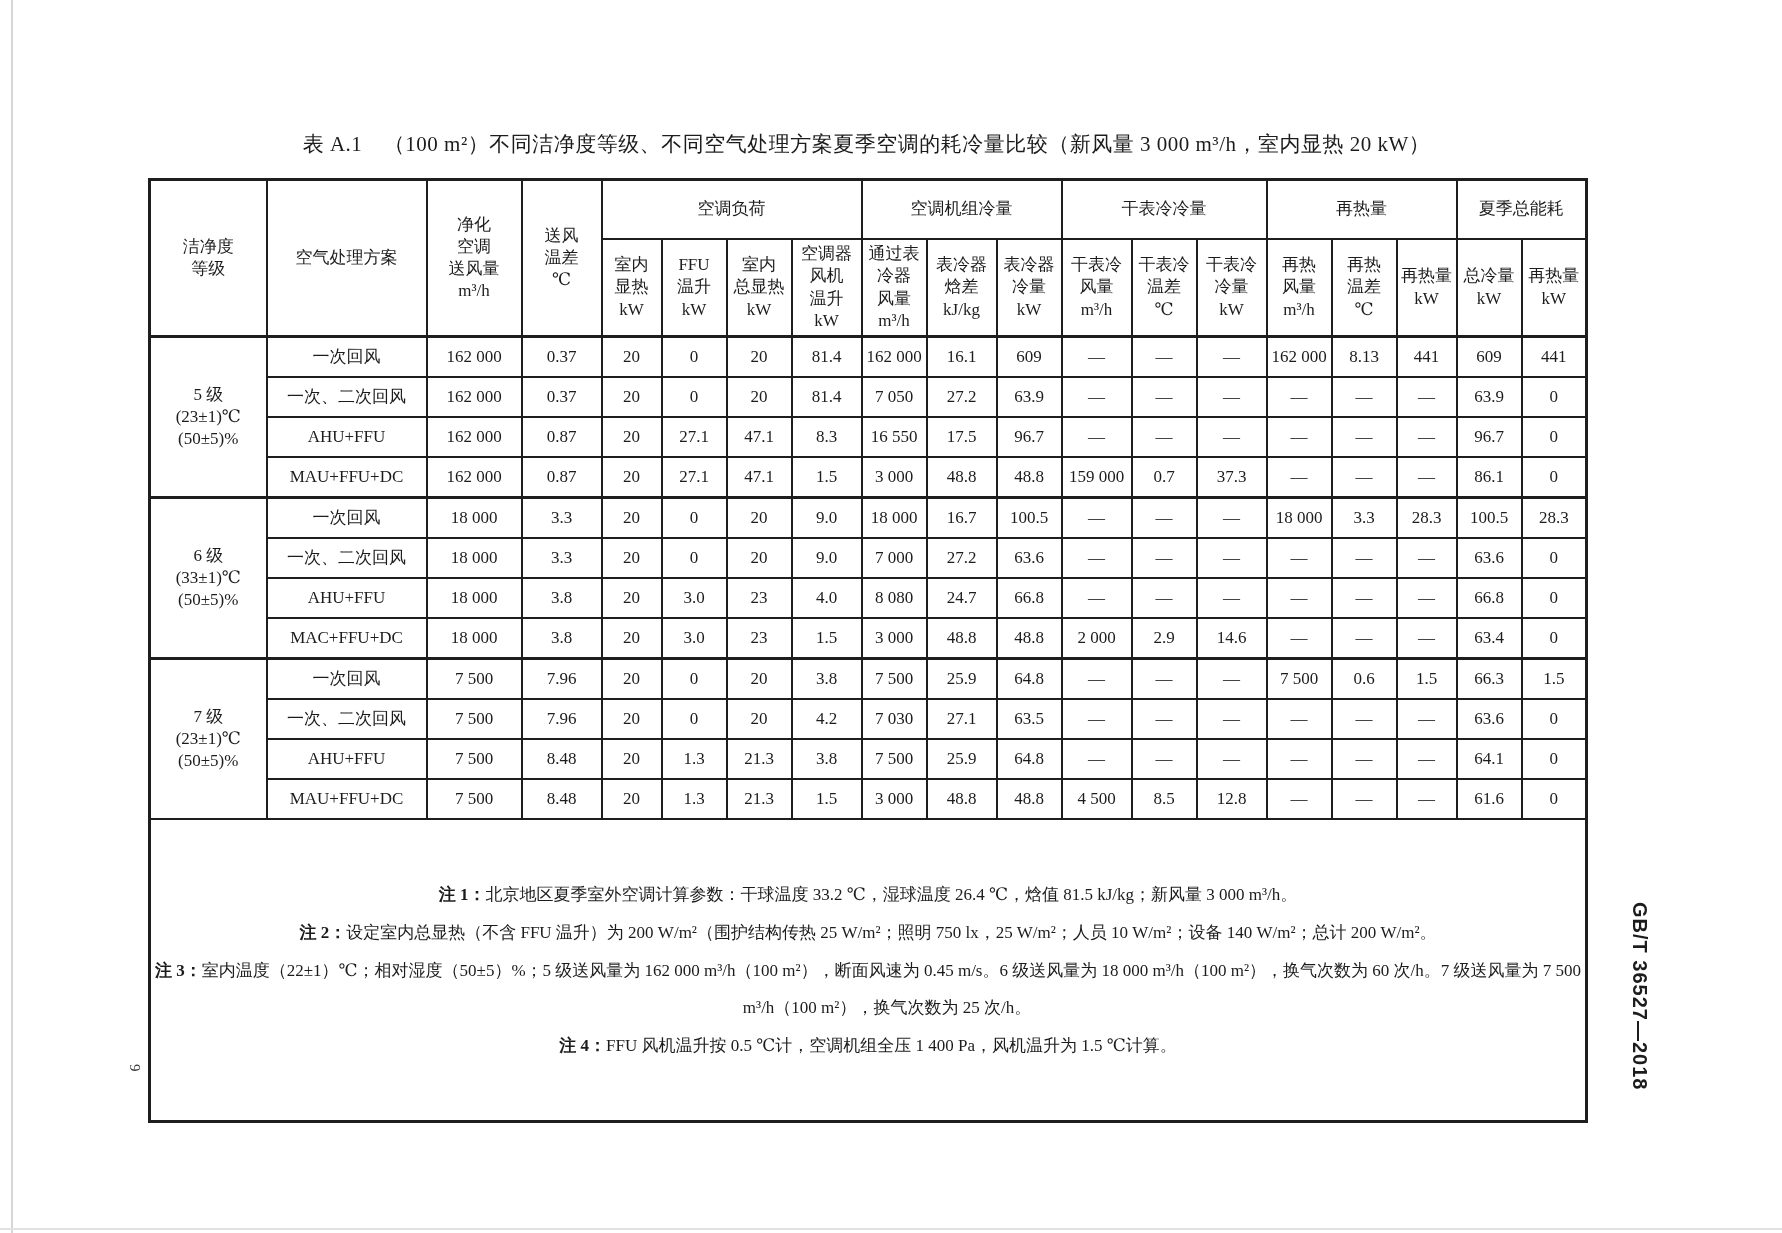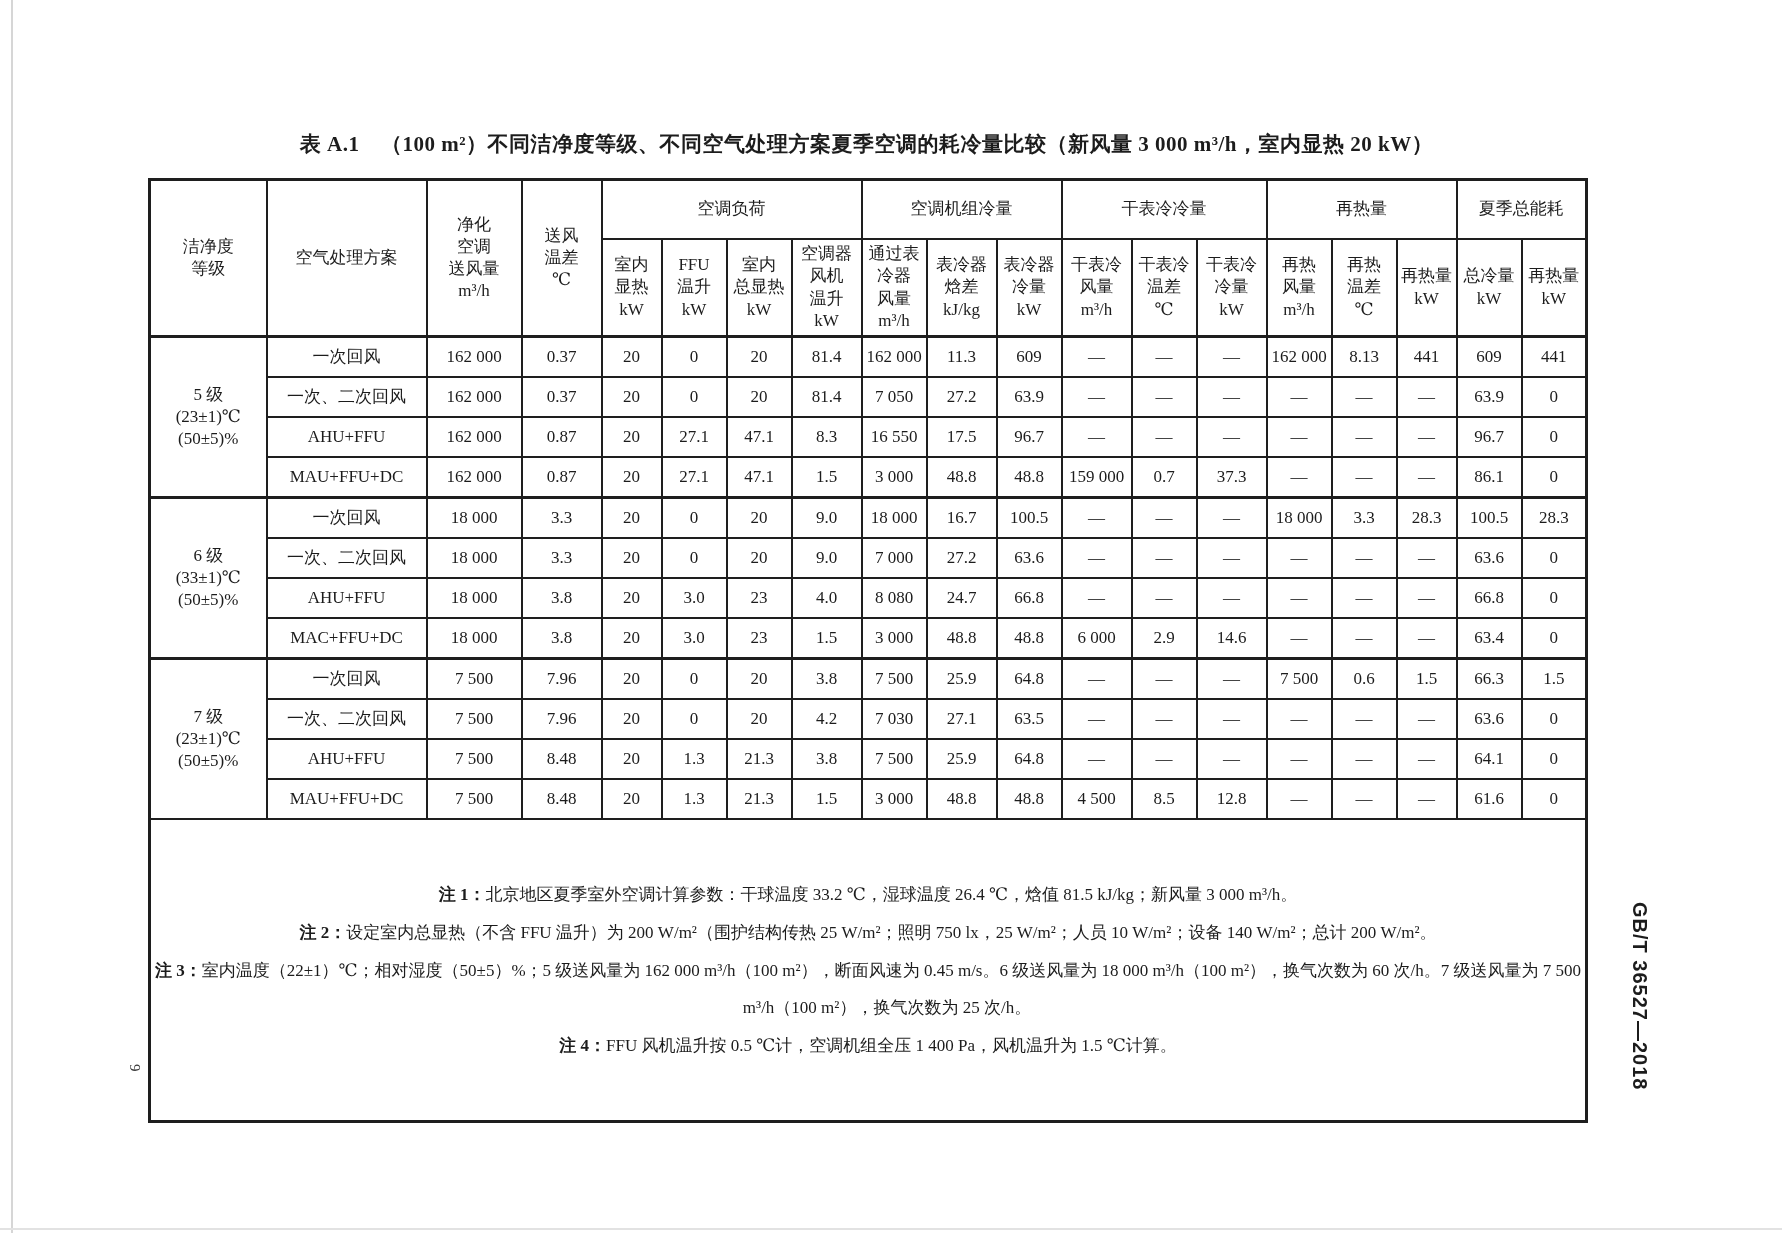--- a/index.html
+++ b/index.html
@@ -6,21 +6,21 @@
   body{
     width:1782px;height:1233px;position:relative;background:#ffffff;
     font-family:"Liberation Serif","DejaVu Serif",serif;color:#1c1c1c;
     overflow:hidden;
   }
   .scan-edge-left{position:absolute;left:11px;top:0;width:2px;height:1233px;background:#d6d6d6;}
   .scan-edge-bottom{position:absolute;left:0;top:1228px;width:1782px;height:2px;background:#e2e2e2;}
 
   .doc-title{
     position:absolute;left:148px;top:130px;width:1437px;
-    text-align:center;font-weight:bold;font-size:21px;letter-spacing:0.5px;
+    text-align:center;font-weight:normal;font-size:21px;letter-spacing:0.5px;
   }
 
   table.main{
     position:absolute;left:148px;top:178px;width:1437px;
     border-collapse:collapse;table-layout:fixed;
     border:3px solid #1e1e1e;
   }
   table.main th, table.main td{
     border:2px solid #1e1e1e;
     text-align:center;vertical-align:middle;
@@ -153,21 +153,21 @@
 (23±1)℃
 (50±5)%</th>
         <td>一次回风</td>
         <td>162 000</td>
         <td>0.37</td>
         <td>20</td>
         <td>0</td>
         <td>20</td>
         <td>81.4</td>
         <td>162 000</td>
-        <td>11.3</td>
+        <td>16.1</td>
         <td>609</td>
         <td>—</td>
         <td>—</td>
         <td>—</td>
         <td>162 000</td>
         <td>8.13</td>
         <td>441</td>
         <td>609</td>
         <td>441</td>
       </tr>
@@ -298,21 +298,21 @@
         <td>MAC+FFU+DC</td>
         <td>18 000</td>
         <td>3.8</td>
         <td>20</td>
         <td>3.0</td>
         <td>23</td>
         <td>1.5</td>
         <td>3 000</td>
         <td>48.8</td>
         <td>48.8</td>
-        <td>6 000</td>
+        <td>2 000</td>
         <td>2.9</td>
         <td>14.6</td>
         <td>—</td>
         <td>—</td>
         <td>—</td>
         <td>63.4</td>
         <td>0</td>
       </tr>
       <tr class="datarow group-start">
         <th rowspan="4">7 级

